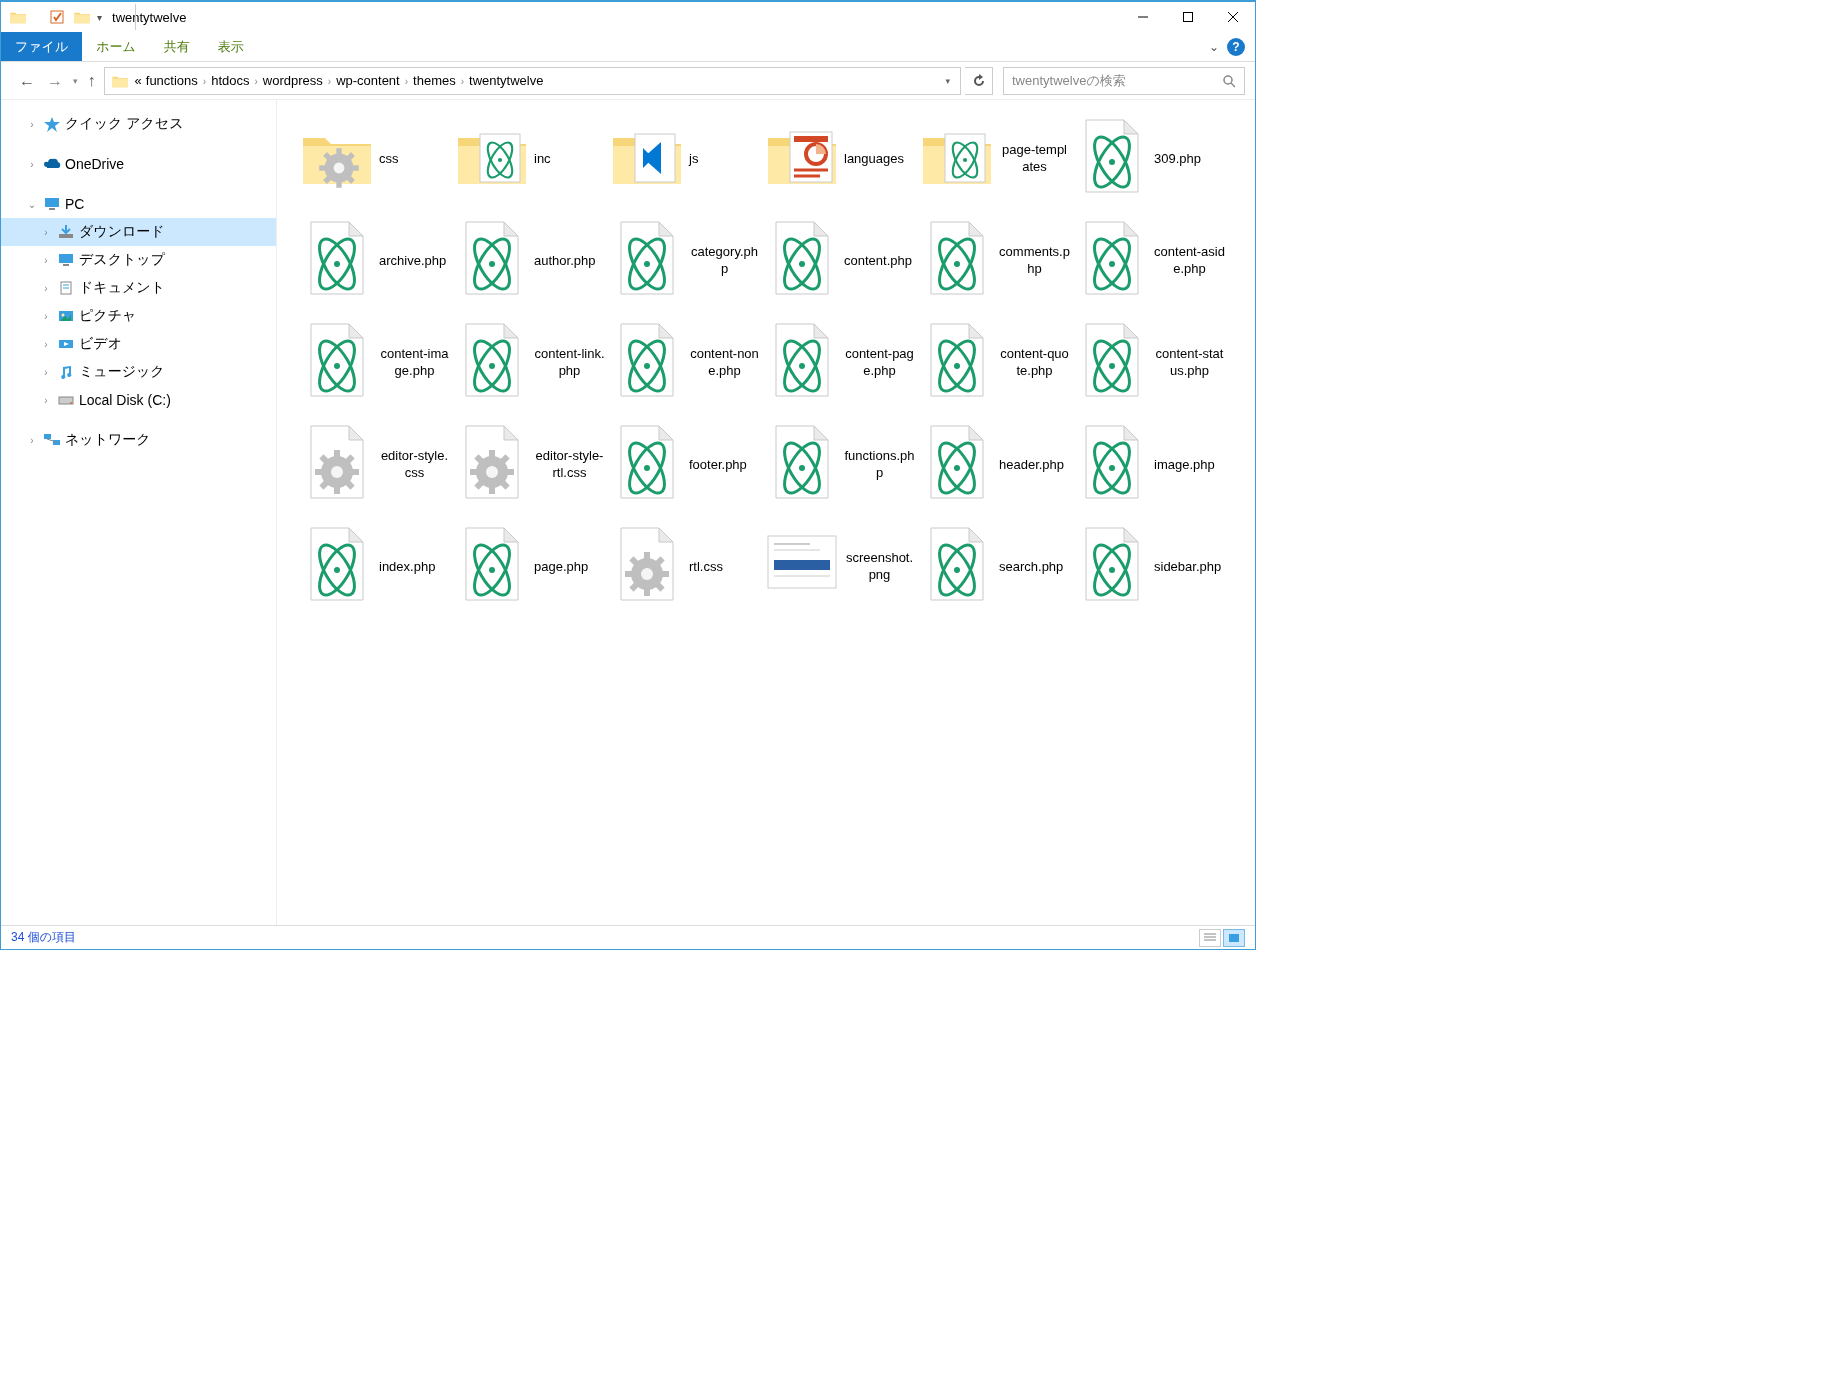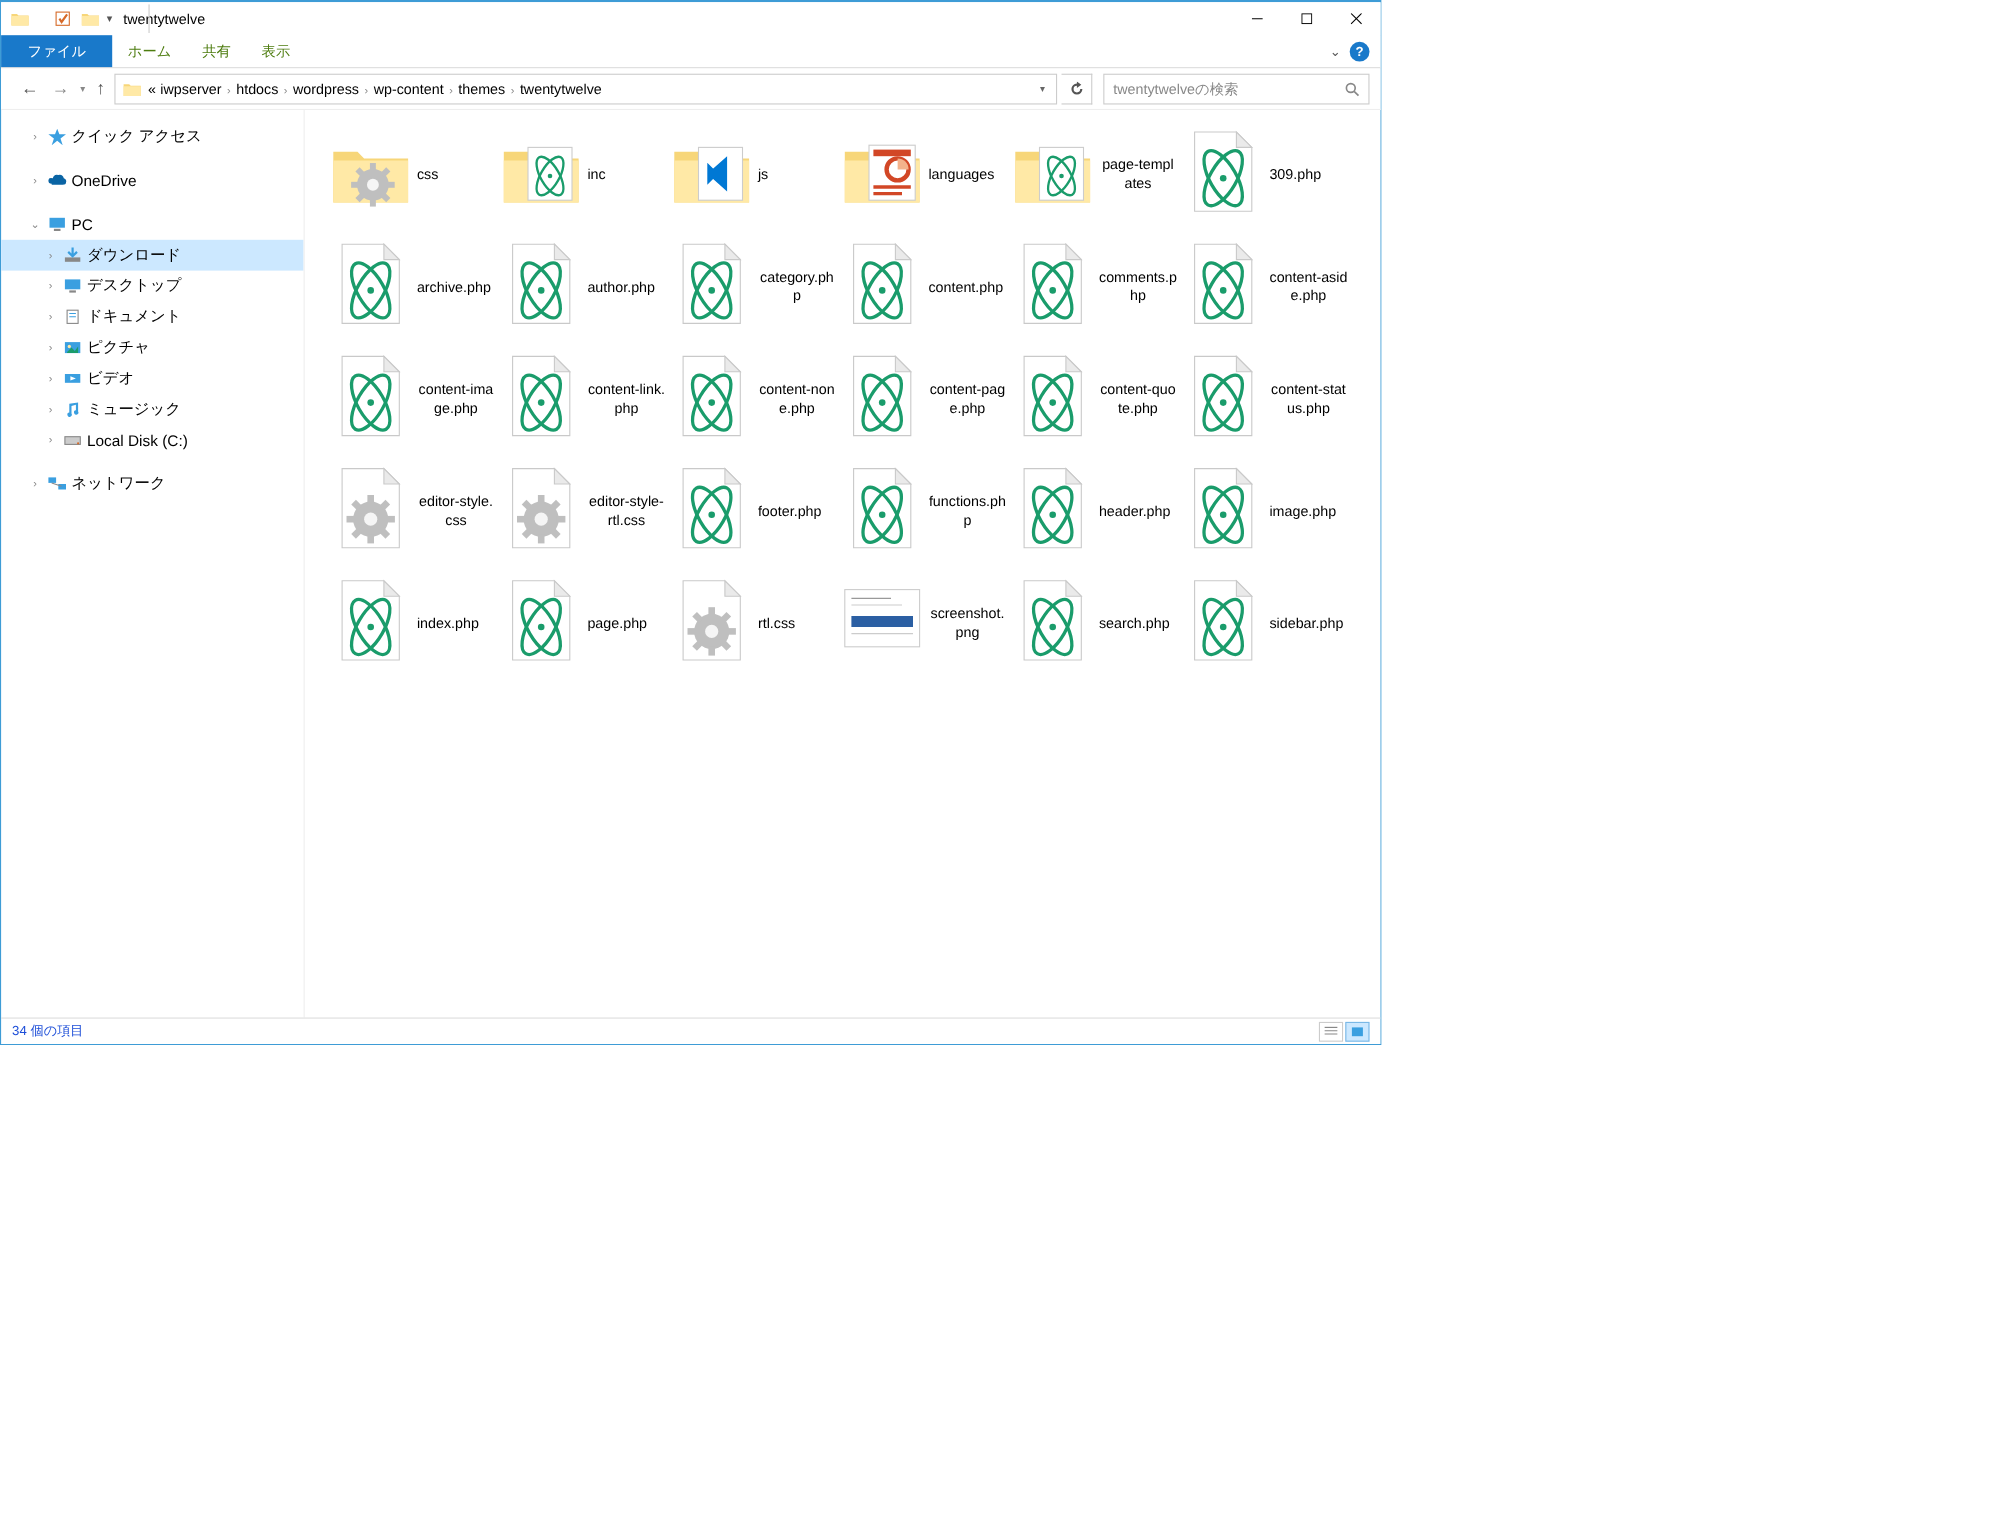--- a/index.html
+++ b/index.html
@@ -11,21 +11,21 @@
   .titlebar .left-icons { display:flex; align-items:center; gap:6px; padding-left:8px; }
   .titlebar .qat-sep { width:10px; }
   .titlebar .title { margin-left:10px; font-size:13px; color:#000; }
   .titlebar .vsep { position:absolute; left:134px; top:2px; height:26px; border-left:1px solid #ccc; }
   .win-controls { margin-left:auto; display:flex; }
   .win-controls .btn { width:45px; height:29px; display:flex; align-items:center; justify-content:center; font-size:12px; }
 
   
   .ribbon { display:flex; align-items:stretch; height:30px; background:#fff; border-bottom:1px solid #ddd; position:relative;}
   .ribbon .tab { padding:6px 14px 4px; font-size:13px; color:#4d7c0f; }
-  .ribbon .tab.file { background:#1979ca; color:#fff; padding:6px 24px; }
+  .ribbon .tab.file { background:#1979ca; color:#fff; padding:6px 14px; }
   .ribbon .right { margin-left:auto; display:flex; align-items:center; gap:8px; padding-right:10px; color:#1979ca;}
   .ribbon .chev { font-size:12px; color:#555;}
   .ribbon .help { width:18px; height:18px; border-radius:50%; background:#1979ca; color:#fff; display:flex; align-items:center; justify-content:center; font-size:12px; font-weight:bold;}
 
   
   .navbar { height:38px; display:flex; align-items:center; gap:4px; padding:4px 10px 4px 14px; background:#fff; border-bottom:1px solid #eee;}
   .nav-arrow { width:24px; height:24px; display:flex; align-items:center; justify-content:center; color:#888; font-size:16px;}
   .nav-arrow.enabled { color:#555; }
   .nav-drop { font-size:9px; color:#888; padding:0 2px;}
   .nav-up { color:#555; font-size:16px; margin:0 4px;}
@@ -171,21 +171,21 @@
 
     <div class="address">
       <span class="folder-ico">
         <svg width="18" height="16">
             <g transform="scale(0.23) translate(4,6)">
               <use href="#folder-ico"></use>
             </g>
           </svg>
       </span>
       <span class="crumb">«</span>
-      <span id="crumbs"><span class="crumb">iwpserver</span><span class="chev-r">›</span><span class="crumb">htdocs</span><span class="chev-r">›</span><span class="crumb">wordpress</span><span class="chev-r">›</span><span class="crumb">wp-content</span><span class="chev-r">›</span><span class="crumb">themes</span><span class="chev-r">›</span><span class="crumb">twentytwelve</span></span>
+      <span id="crumbs"><span class="crumb">functions</span><span class="chev-r">›</span><span class="crumb">htdocs</span><span class="chev-r">›</span><span class="crumb">wordpress</span><span class="chev-r">›</span><span class="crumb">wp-content</span><span class="chev-r">›</span><span class="crumb">themes</span><span class="chev-r">›</span><span class="crumb">twentytwelve</span></span>
       <span class="addr-drop">▾</span>
     </div>
     <div class="refresh">
       <svg width="14" height="14">
           <path d="M12 7 A5 5 0 1 1 7 2 L7 0 L11 3 L7 6 L7 4 A3 3 0 1 0 10 7 Z" fill="#555"></path>
         </svg>
     </div>
     <div class="search">
       <span>twentytwelveの検索</span>
       <span class="mag">

